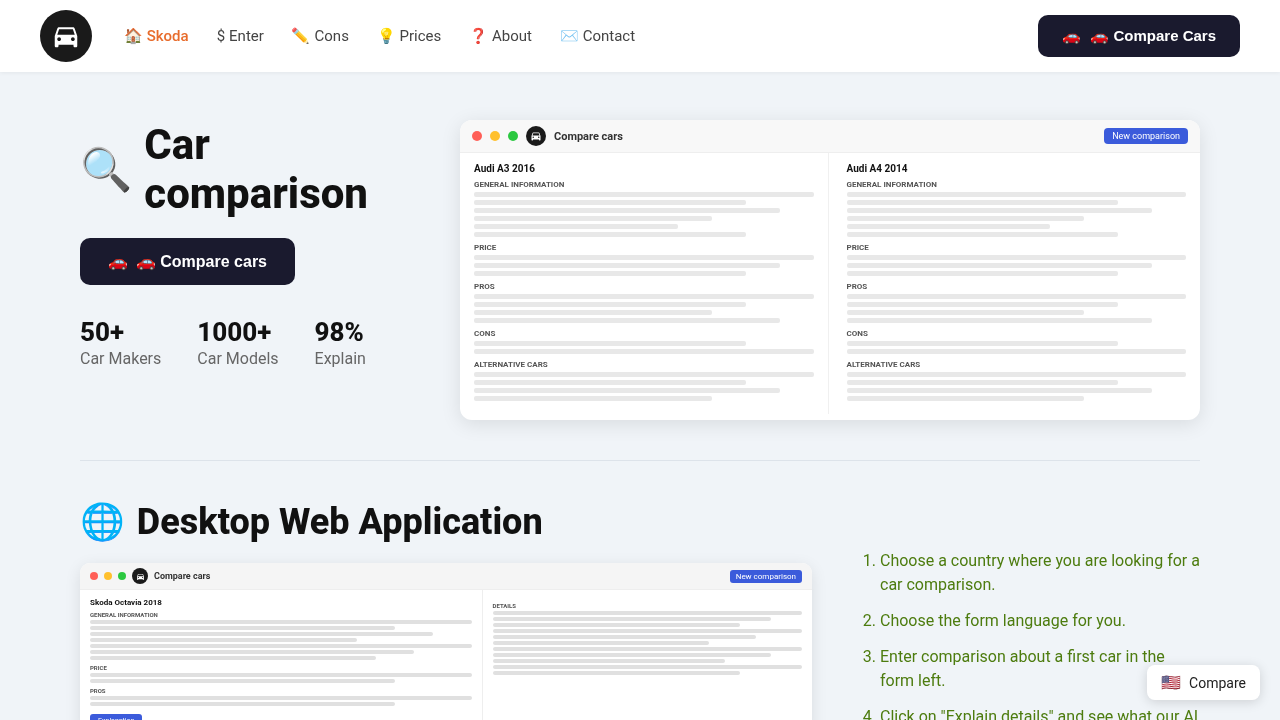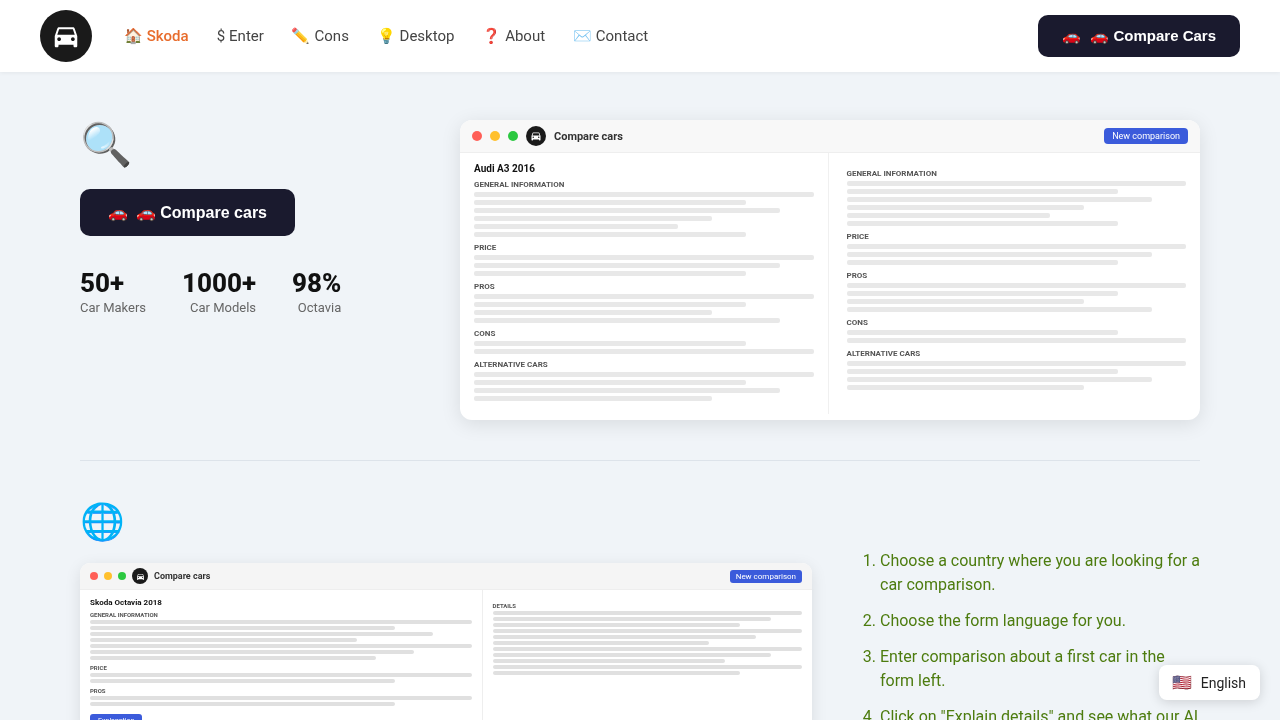--- a/index.html
+++ b/index.html
@@ -75,21 +75,21 @@
       font-weight: 600;
       cursor: pointer;
       display: flex; align-items: center; gap: 8px;
       margin-bottom: 32px;
     }
     .stats {
       display: flex; gap: 36px;
     }
     .stat-item {}
     .stat-number { font-size: 26px; font-weight: 800; color: #111; }
-    .stat-label { font-size: 13px; color: #666; margin-top: 2px; text-align: right; }
+    .stat-label { font-size: 16px; color: #666; margin-top: 2px; text-align: right; }
 
     
     .preview-area {
       flex: 1;
       background: #fff;
       border-radius: 12px;
       box-shadow: 0 4px 20px rgba(0,0,0,0.1);
       overflow: hidden;
       min-height: 300px;
     }
@@ -249,58 +249,59 @@
     <a href="#">
       <span>$</span>
       <span>Enter</span>
     </a>
     <a href="#">
       <span>✏️</span>
       <span>Cons</span>
     </a>
     <a href="#">
       <span>💡</span>
-      <span>Desktop</span>
+      <span>Prices</span>
     </a>
     <a href="#">
       <span>❓</span>
       <span>About</span>
     </a>
     <a href="#">
       <span>✉️</span>
       <span>Contact</span>
     </a>
   </div>
   <button class="nav-cta">
     <span>🚗</span>
     <span style="margin-left:2px">🚗 Compare Cars</span>
   </button>
 </nav>
 
 <div class="main-section">
   <div class="left-content">
     <div class="hero-title">
       <span>🔍</span>
+      <span>Car comparison</span>
     </div>
     <button class="compare-btn">
       <span>🚗</span>
       <span>🚗 Compare cars</span>
     </button>
     <div class="stats">
       <div class="stat-item">
         <div class="stat-number">50+</div>
         <div class="stat-label">Car Makers</div>
       </div>
       <div class="stat-item">
         <div class="stat-number">1000+</div>
         <div class="stat-label">Car Models</div>
       </div>
       <div class="stat-item">
         <div class="stat-number">98%</div>
-        <div class="stat-label">Octavia</div>
+        <div class="stat-label">Explain</div>
       </div>
     </div>
   </div>
 
   <div class="preview-area">
     <div class="preview-header">
       <div class="preview-dot" style="background:#ff5f57"></div>
       <div class="preview-dot" style="background:#ffc02d"></div>
       <div class="preview-dot" style="background:#2bc840"></div>
       <div class="preview-logo-sm">
@@ -333,20 +334,21 @@
         <div class="preview-section-label">Cons</div>
         <div class="preview-line w80"></div>
         <div class="preview-line"></div>
         <div class="preview-section-label">Alternative Cars</div>
         <div class="preview-line"></div>
         <div class="preview-line w80"></div>
         <div class="preview-line w90"></div>
         <div class="preview-line w70"></div>
       </div>
       <div class="preview-col">
+        <div class="preview-car-name">Audi A4 2014</div>
         <div class="preview-section-label">General information</div>
         <div class="preview-line"></div>
         <div class="preview-line w80"></div>
         <div class="preview-line w90"></div>
         <div class="preview-line w70"></div>
         <div class="preview-line w60"></div>
         <div class="preview-line w80"></div>
         <div class="preview-section-label">Price</div>
         <div class="preview-line"></div>
         <div class="preview-line w90"></div>
@@ -368,20 +370,21 @@
     </div>
   </div>
 </div>
 
 <div class="section-divider"></div>
 
 <div class="desktop-section">
   <div class="desktop-left">
     <div class="desktop-title">
       <span>🌐</span>
+      <span>Desktop Web Application</span>
     </div>
     <div class="desktop-screenshot">
       <div class="ds-header">
         <div class="ds-dot" style="background:#ff5f57"></div>
         <div class="ds-dot" style="background:#ffc02d"></div>
         <div class="ds-dot" style="background:#2bc840"></div>
         <div class="ds-logo-sm">
           <svg viewBox="0 0 24 24">
               <path d="M18.92 6.01C18.72 5.42 18.16 5 17.5 5h-11c-.66 0-1.21.42-1.42 1.01L3 12v8c0 .55.45 1 1 1h1c.55 0 1-.45 1-1v-1h12v1c0 .55.45 1 1 1h1c.55 0 1-.45 1-1v-8l-2.08-5.99zM6.5 16c-.83 0-1.5-.67-1.5-1.5S5.67 13 6.5 13s1.5.67 1.5 1.5S7.33 16 6.5 16zm11 0c-.83 0-1.5-.67-1.5-1.5s.67-1.5 1.5-1.5 1.5.67 1.5 1.5-.67 1.5-1.5 1.5zM5 11l1.5-4.5h11L19 11H5z"></path>
             </svg>
@@ -432,14 +435,14 @@
       <li>Choose the form language for you.</li>
       <li>Enter comparison about a first car in the form left.</li>
       <li>Click on "Explain details" and see what our AI system prepared for you.</li>
 
     </ol>
   </div>
 </div>
 
 <div class="lang-badge">
   <span class="lang-flag">🇺🇸</span>
-  <span>English</span>
+  <span>Compare</span>
 </div>
 
 </body></html>

